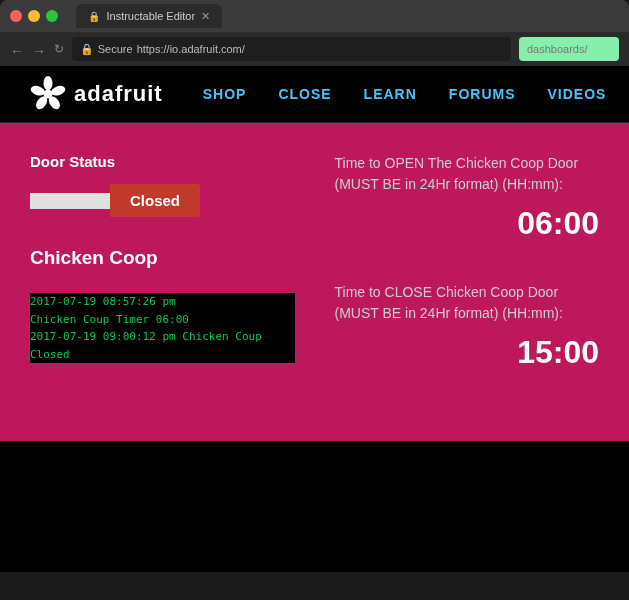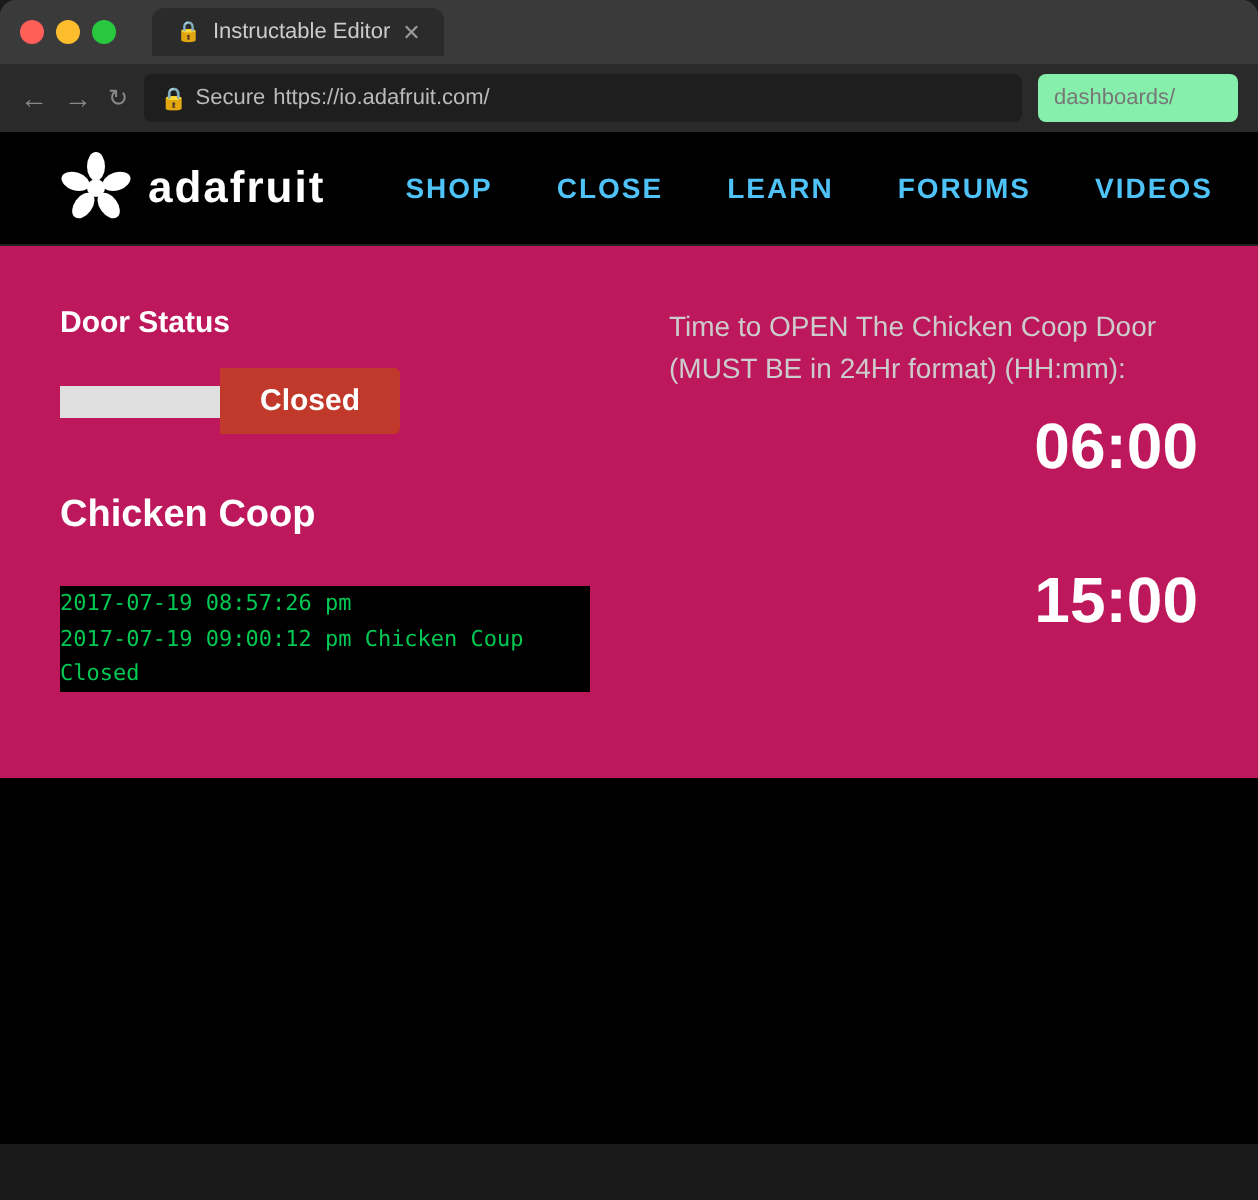--- a/index.html
+++ b/index.html
@@ -331,26 +331,28 @@
 
       <div class="section-title">Door Status</div>
       <div class="door-status-control">
         <button class="toggle-open"></button>
         <button class="toggle-closed">Closed</button>
       </div>
 
       <div class="coop-title">Chicken Coop</div>
       <div class="coop-log">
         <div class="log-line">2017-07-19 08:57:26 pm</div>
+        <div class="log-line">Chicken Coup Timer 06:00</div>
         <div class="log-line">2017-07-19 09:00:12 pm Chicken Coup</div>
         <div class="log-line">Closed</div>
       </div>
     </div>
 
     <div class="right-panel">
 
       <div class="time-label">Time to OPEN The Chicken Coop Door (MUST BE in 24Hr format) (HH:mm):</div>
       <span class="time-value">06:00</span>
 
+      <div class="time-label">Time to CLOSE Chicken Coop Door (MUST BE in 24Hr format) (HH:mm):</div>
       <span class="time-value">15:00</span>
     </div>
   </div>
 </div>
 
 </body></html>

